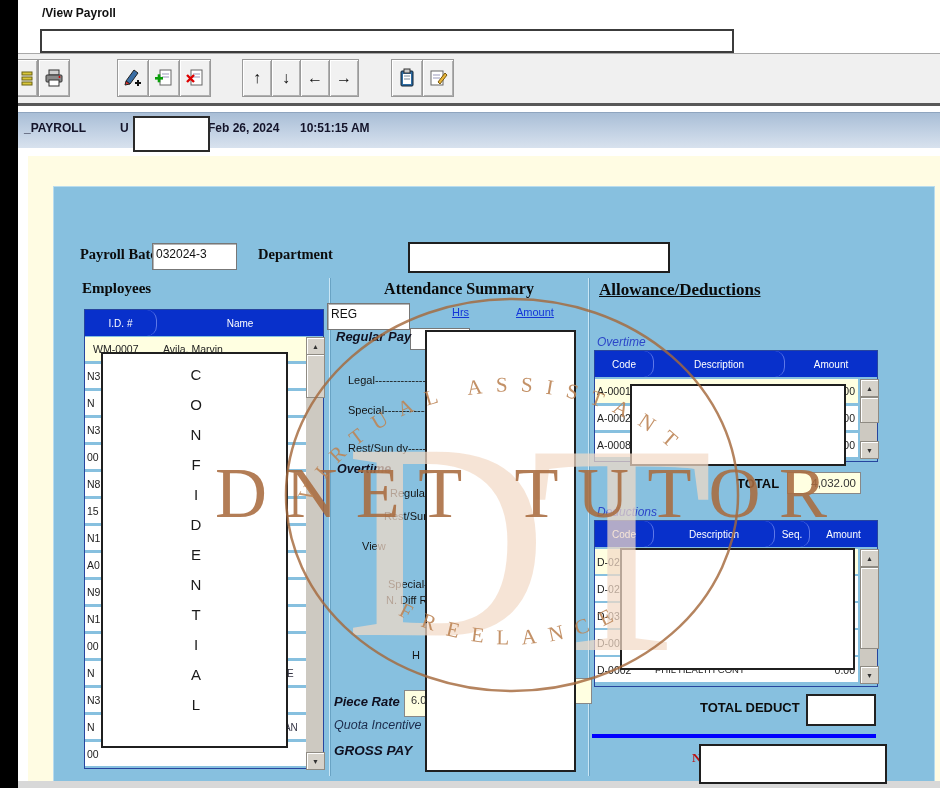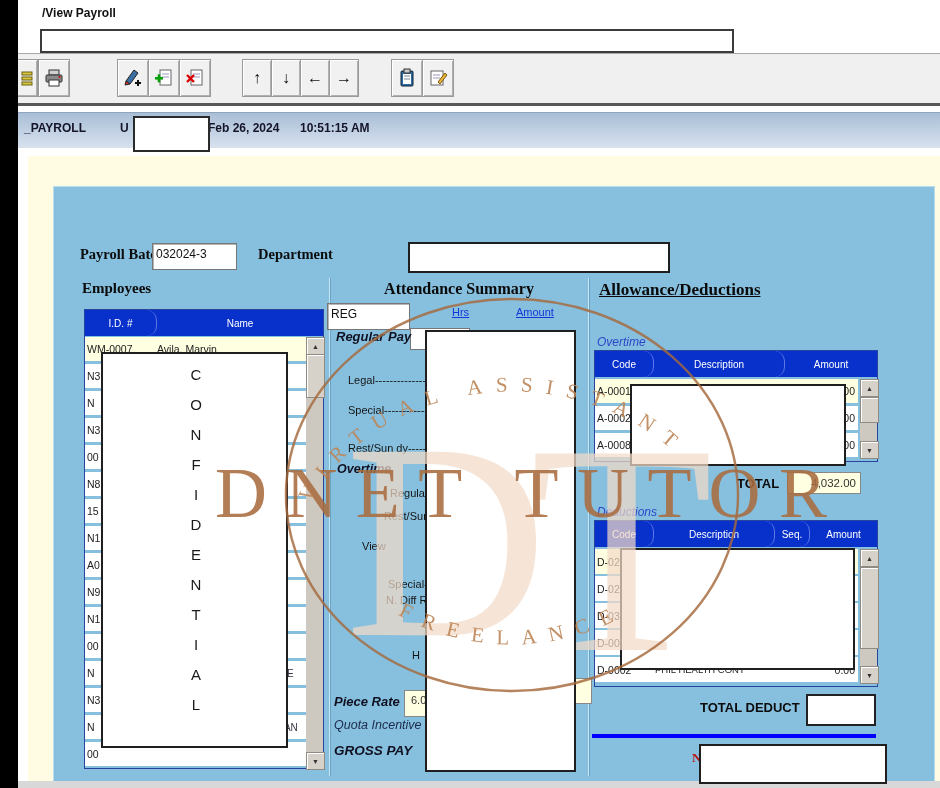--- a/index.html
+++ b/index.html
@@ -167,21 +167,21 @@
   <div class="cover" style="left:408px;top:242px;width:258px;height:27px;"></div>
 
   <span class="sec-head" style="left:82px;top:280px;">Employees</span>
 
   <div class="gtable" style="left:84px;top:309px;width:238px;height:458px;">
     <div class="ghead">
       <span class="hc" style="width:71px;">I.D. #</span>
       <span class="hc" style="flex:1;border-right:none;">Name</span>
     </div>
     <div class="grow cream" style="left:0;top:27px;width:221px;height:24px;">
-      <span style="width:70px;padding-left:2px;">WM-0007</span>
+      <span style="width:70px;padding-left:8px;">WM-0007</span>
       <span>Avila, Marvin</span>
     </div>
     <div class="grow" style="left:0;top:54px;width:221px;height:24px;">
         <span style="padding-left:2px;">N3</span>
       </div>
     <div class="grow" style="left:0;top:81px;width:221px;height:24px;">
         <span style="padding-left:2px;">N</span>
       </div>
     <div class="grow" style="left:0;top:108px;width:221px;height:24px;">
         <span style="padding-left:2px;">N3</span>

